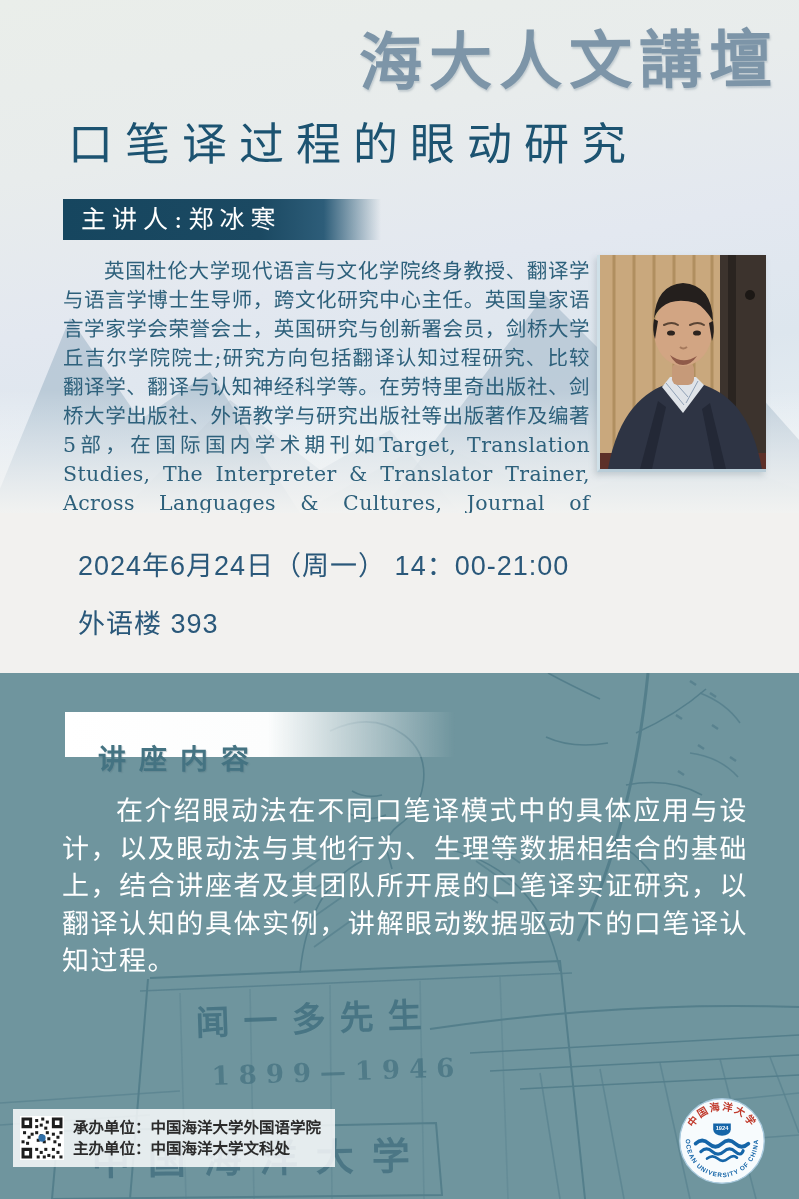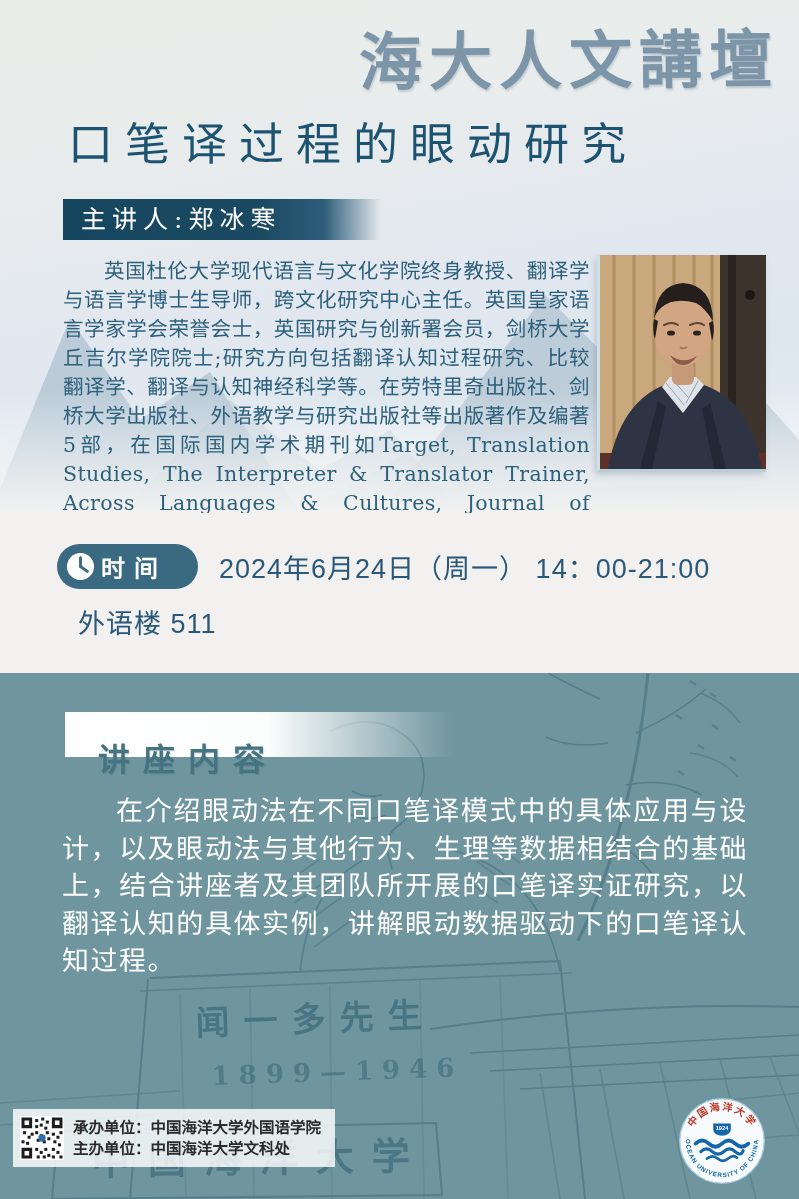--- a/index.html
+++ b/index.html
@@ -67,21 +67,21 @@
     position:absolute;top:673px;left:0;width:799px;height:526px;
     background:#6f959e;
   }
   .sketch{position:absolute;top:0;left:0;width:799px;height:526px;}
   .content-banner{
     position:absolute;top:39px;left:65px;width:390px;height:45px;
     background:linear-gradient(90deg,#ffffff 0%,#fcfdfd 52%,rgba(255,255,255,0) 100%);
     display:flex;align-items:center;
   }
   .content-heading{
-    padding-left:33px;font-size:32px;font-weight:bold;letter-spacing:13px;
+    padding-left:33px;font-size:28px;font-weight:bold;letter-spacing:13px;
     color:#447382;text-shadow:1px 1px 1px rgba(70,100,110,.25);white-space:nowrap;margin-top:44px;
   }
   .content-body{
     position:absolute;top:119px;left:62px;width:686px;
     color:#ffffff;font-size:27px;line-height:37.6px;
     text-align:justify;text-indent:2em;letter-spacing:1.5px;
   }
   .footer-box{
     position:absolute;left:13px;bottom:32px;
     background:rgba(255,255,255,.82);
@@ -164,33 +164,25 @@
         <path d="M70 100 q13 10 27 1 q-6 9 -14 9 q-8 0 -13 -10" fill="#8f5a49"></path>
         <path d="M40 214 L58 146 L66 152 L52 214 Z" fill="#232836"></path>
         <path d="M126 214 L110 148 L102 154 L114 214 Z" fill="#232836"></path>
       </svg>
     </div>
   </div>
 
   <div class="info-strip">
 
     <div class="info-row time">
-      <div class="pill">
-        <svg class="pill-icon" viewBox="0 0 32 32" aria-hidden="true">
-          <circle cx="16" cy="16" r="14" fill="#ffffff"></circle>
-          <line x1="16" y1="16" x2="16" y2="7" stroke="#3a6982" stroke-width="3" stroke-linecap="round"></line>
-          <line x1="16" y1="16" x2="23" y2="21" stroke="#3a6982" stroke-width="3" stroke-linecap="round"></line>
-        </svg>
-        <span class="pill-label">时间</span>
-      </div>
       <div class="info-value">2024年6月24日（周一） 14：00-21:00</div>
     </div>
 
     <div class="info-row place">
-      <div class="info-value">外语楼 511</div>
+      <div class="info-value">外语楼 393</div>
     </div>
   </div>
 
   <div class="teal-section">
 
     <svg class="sketch" viewBox="0 0 799 526" aria-hidden="true">
       <g stroke="#3f6d7d" fill="none" opacity=".55" stroke-width="1.6">
 
         <path d="M330 58 q42 -20 74 4 q24 18 19 50 q-4 26 -24 40 q-15 11 -12 26 l5 18"></path>
         <path d="M300 300 q8 -84 62 -112 m86 -12 q92 22 112 122"></path>

